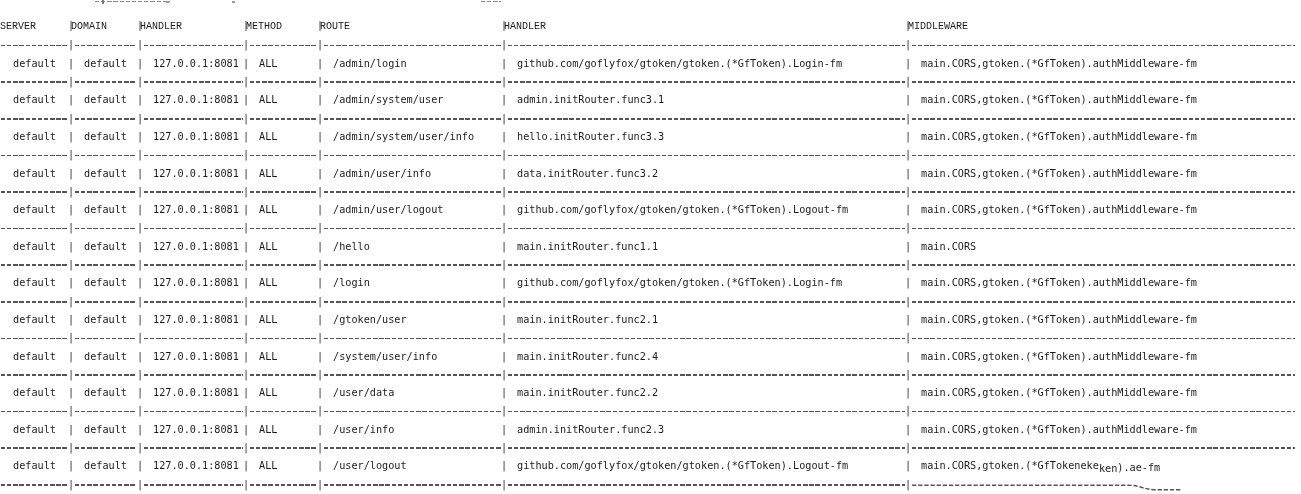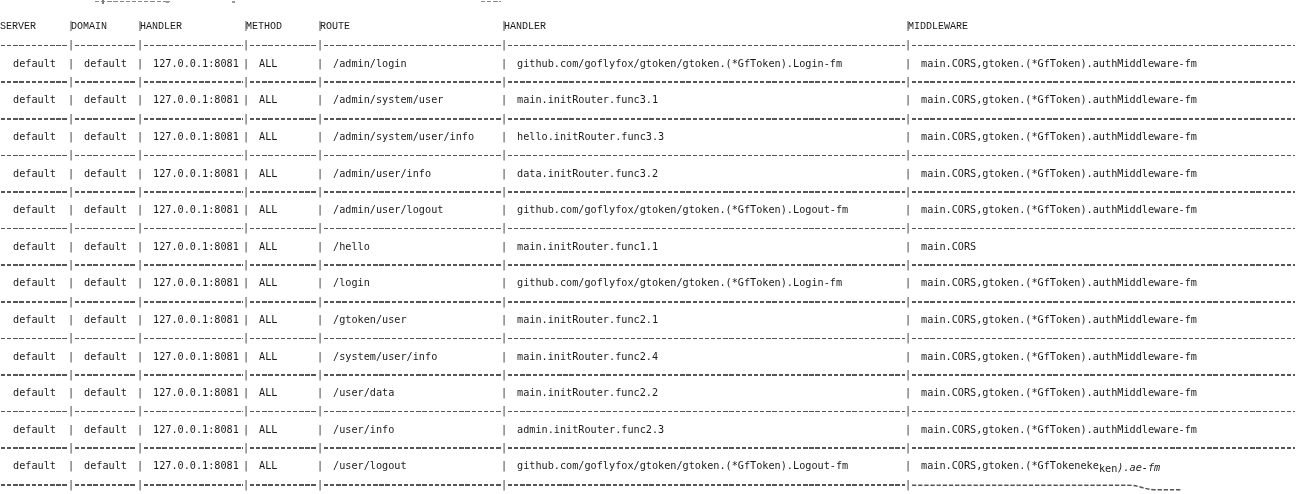--- a/index.html
+++ b/index.html
@@ -26,21 +26,21 @@
   
   .pipe{position:absolute;left:-3.5px;top:0;width:7px;color:#2e2e2e;text-align:center;}
   .pipe::before{content:"|";}
   
   .dash{position:absolute;top:8.4px;height:1.5px;left:4px;right:3px;
     background:repeating-linear-gradient(90deg,#555555 0 4.3px,transparent 4.3px 6.15px);}
   td.c1 .dash{left:1px;}
   td.cLast .dash{right:6px;}
   
   .drop{display:inline-block;transform:translateY(3px);}
-  .post{display:inline-block;transform:translateY(1.5px);font-style:italic;}
+  .post{display:inline-block;transform:translateY(1.5px);}
   
   .wave-svg{position:absolute;left:0;top:0;display:block;}
 </style>
 </head>
 <body>
 
 <div class="top-remnant">
   <span class="seg" style="left:95px;width:75px;"></span>
   <span class="tick" style="left:102px;"></span>
   <span class="speck" style="left:166px;"></span>
@@ -138,21 +138,21 @@
           <span class="pipe"></span>
           <span class="dash"></span>
         </td>
       </tr>
       <tr>
         <td class="txt"><span>default</span></td>
         <td class="txt"><span class="pipe"></span><span>default</span></td>
         <td class="txt"><span class="pipe"></span><span>127.0.0.1:8081</span></td>
         <td class="txt"><span class="pipe"></span><span>ALL</span></td>
         <td class="txt"><span class="pipe"></span><span>/admin/system/user</span></td>
-        <td class="txt"><span class="pipe"></span><span>main.initRouter.func3.1</span></td>
+        <td class="txt"><span class="pipe"></span><span>admin.initRouter.func3.1</span></td>
         <td class="txt"><span class="pipe"></span><span>main.CORS,gtoken.(*GfToken).authMiddleware-fm</span><span></span><span class="drop"></span><span class="post"></span></td>
       </tr>
 
       <tr>
         <td class="c1">
           <span class="dash"></span>
         </td>
         <td>
           <span class="pipe"></span>
           <span class="dash"></span>

